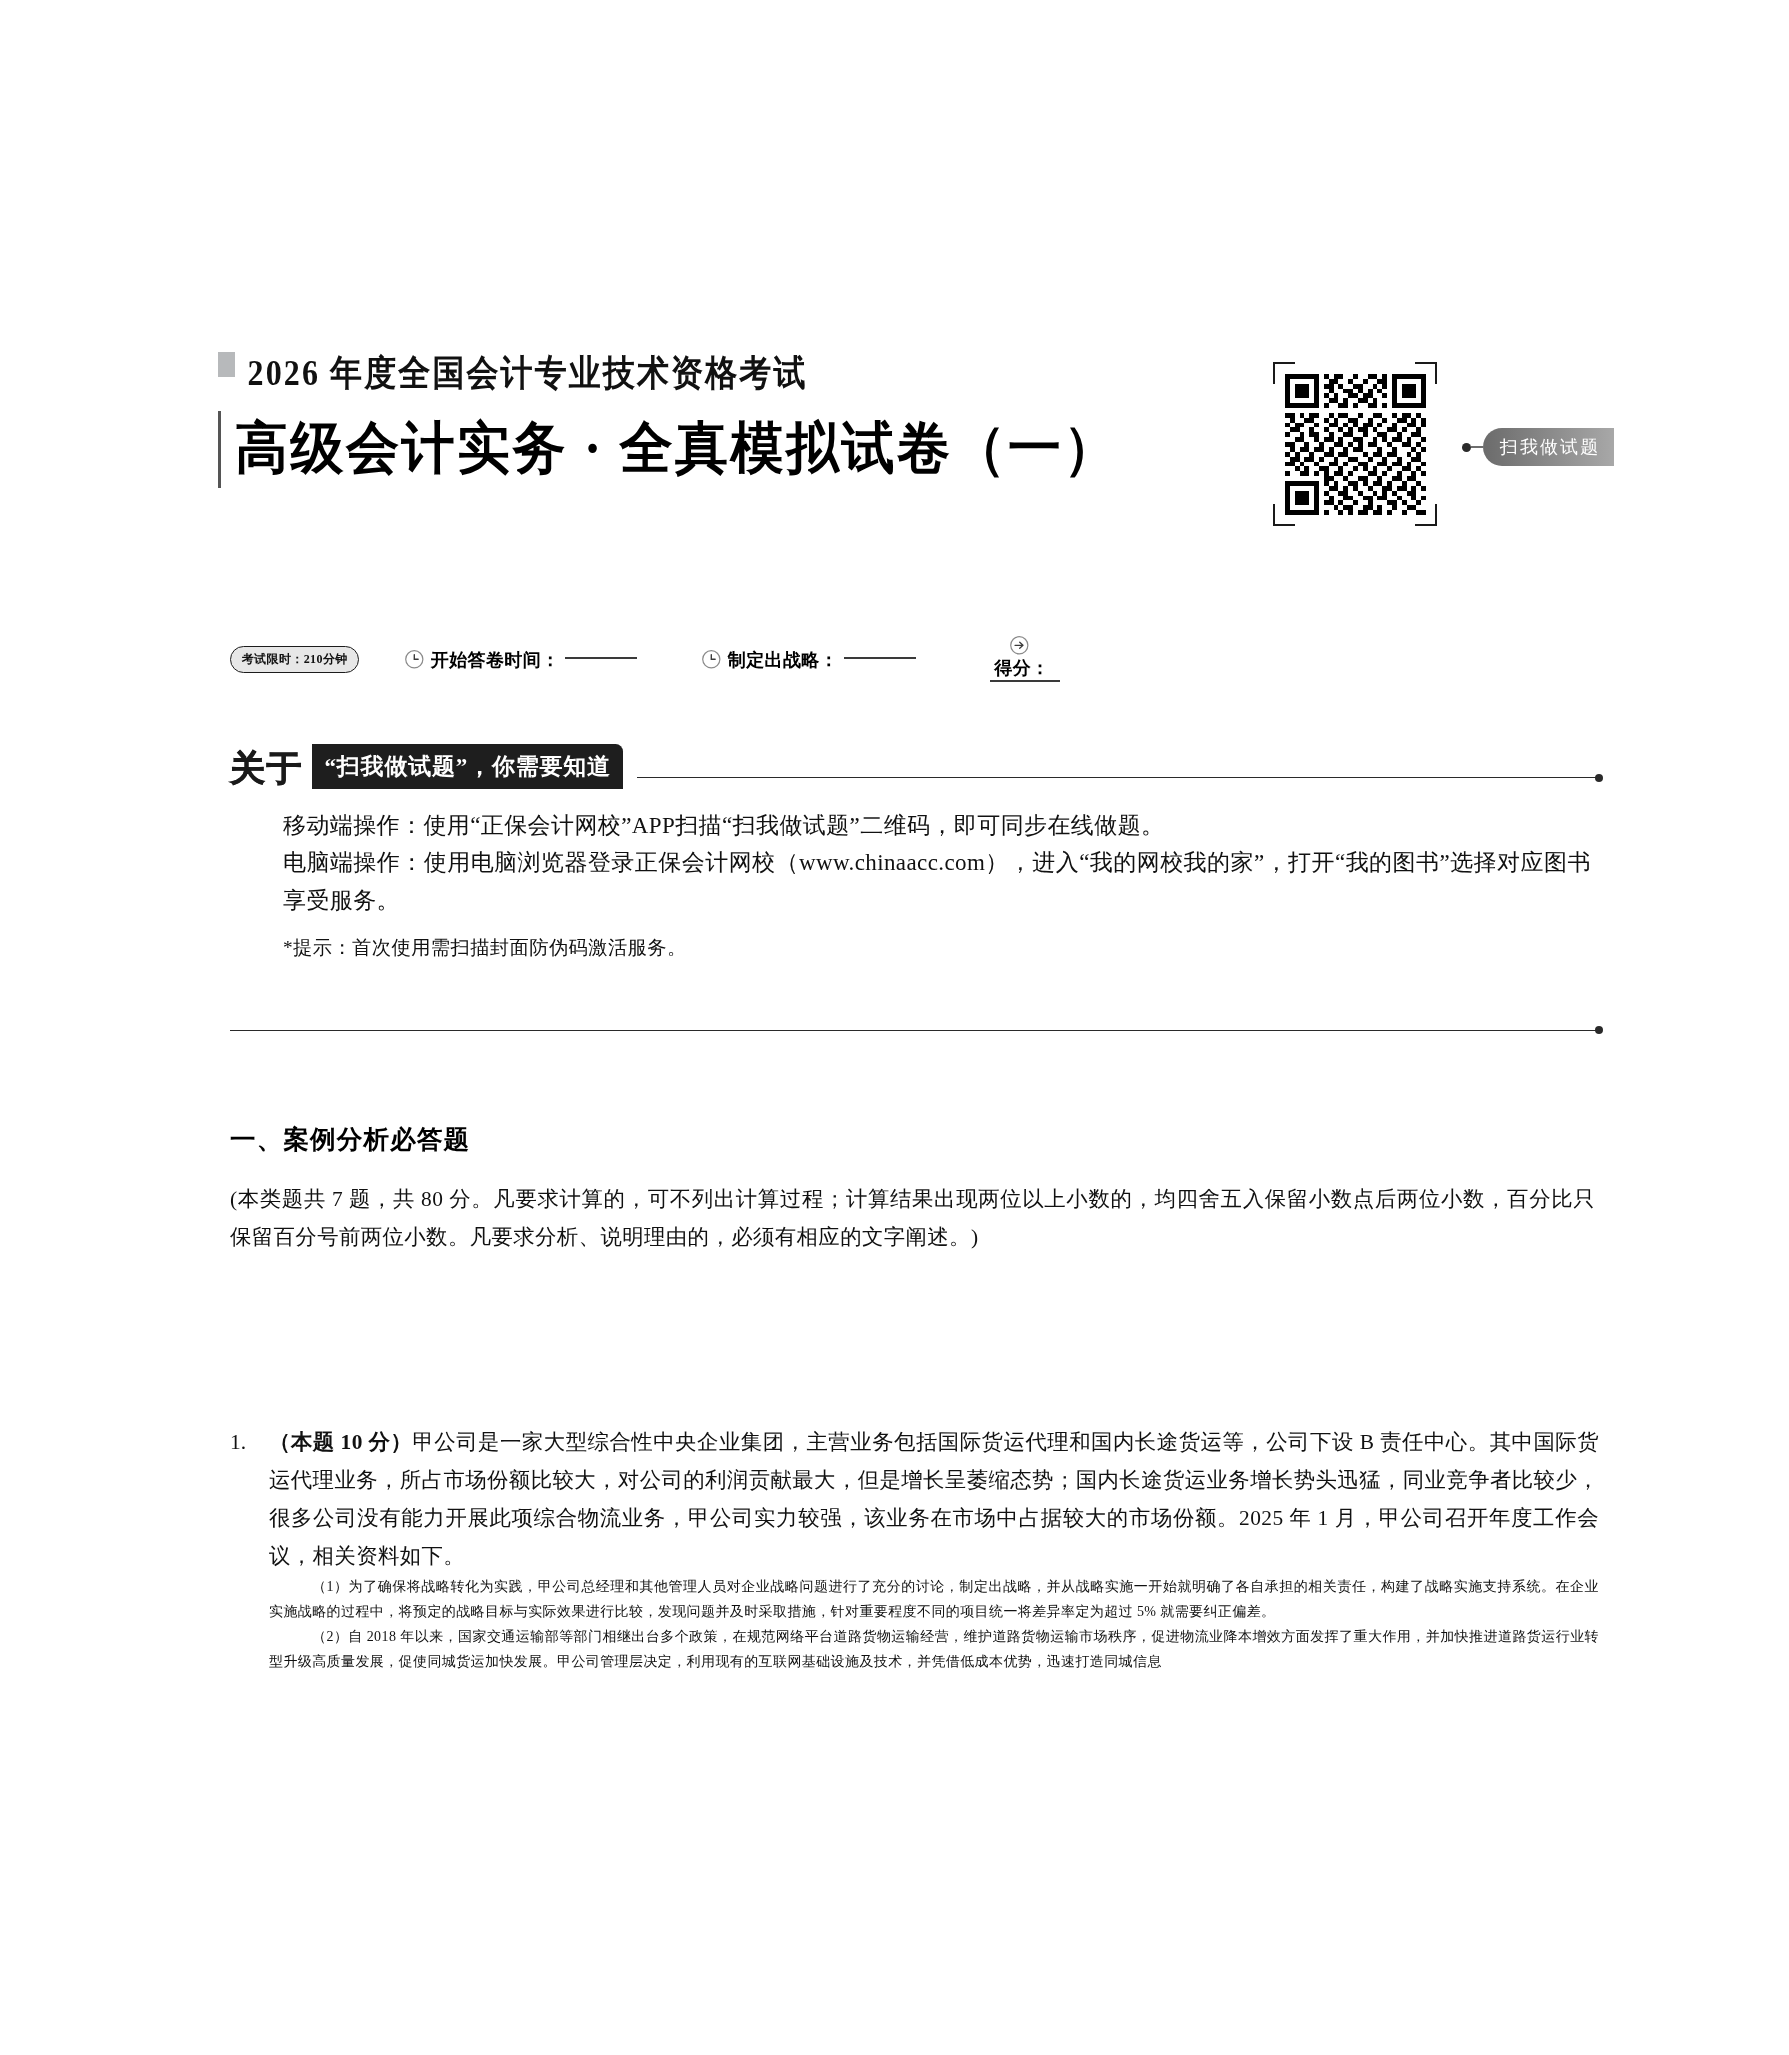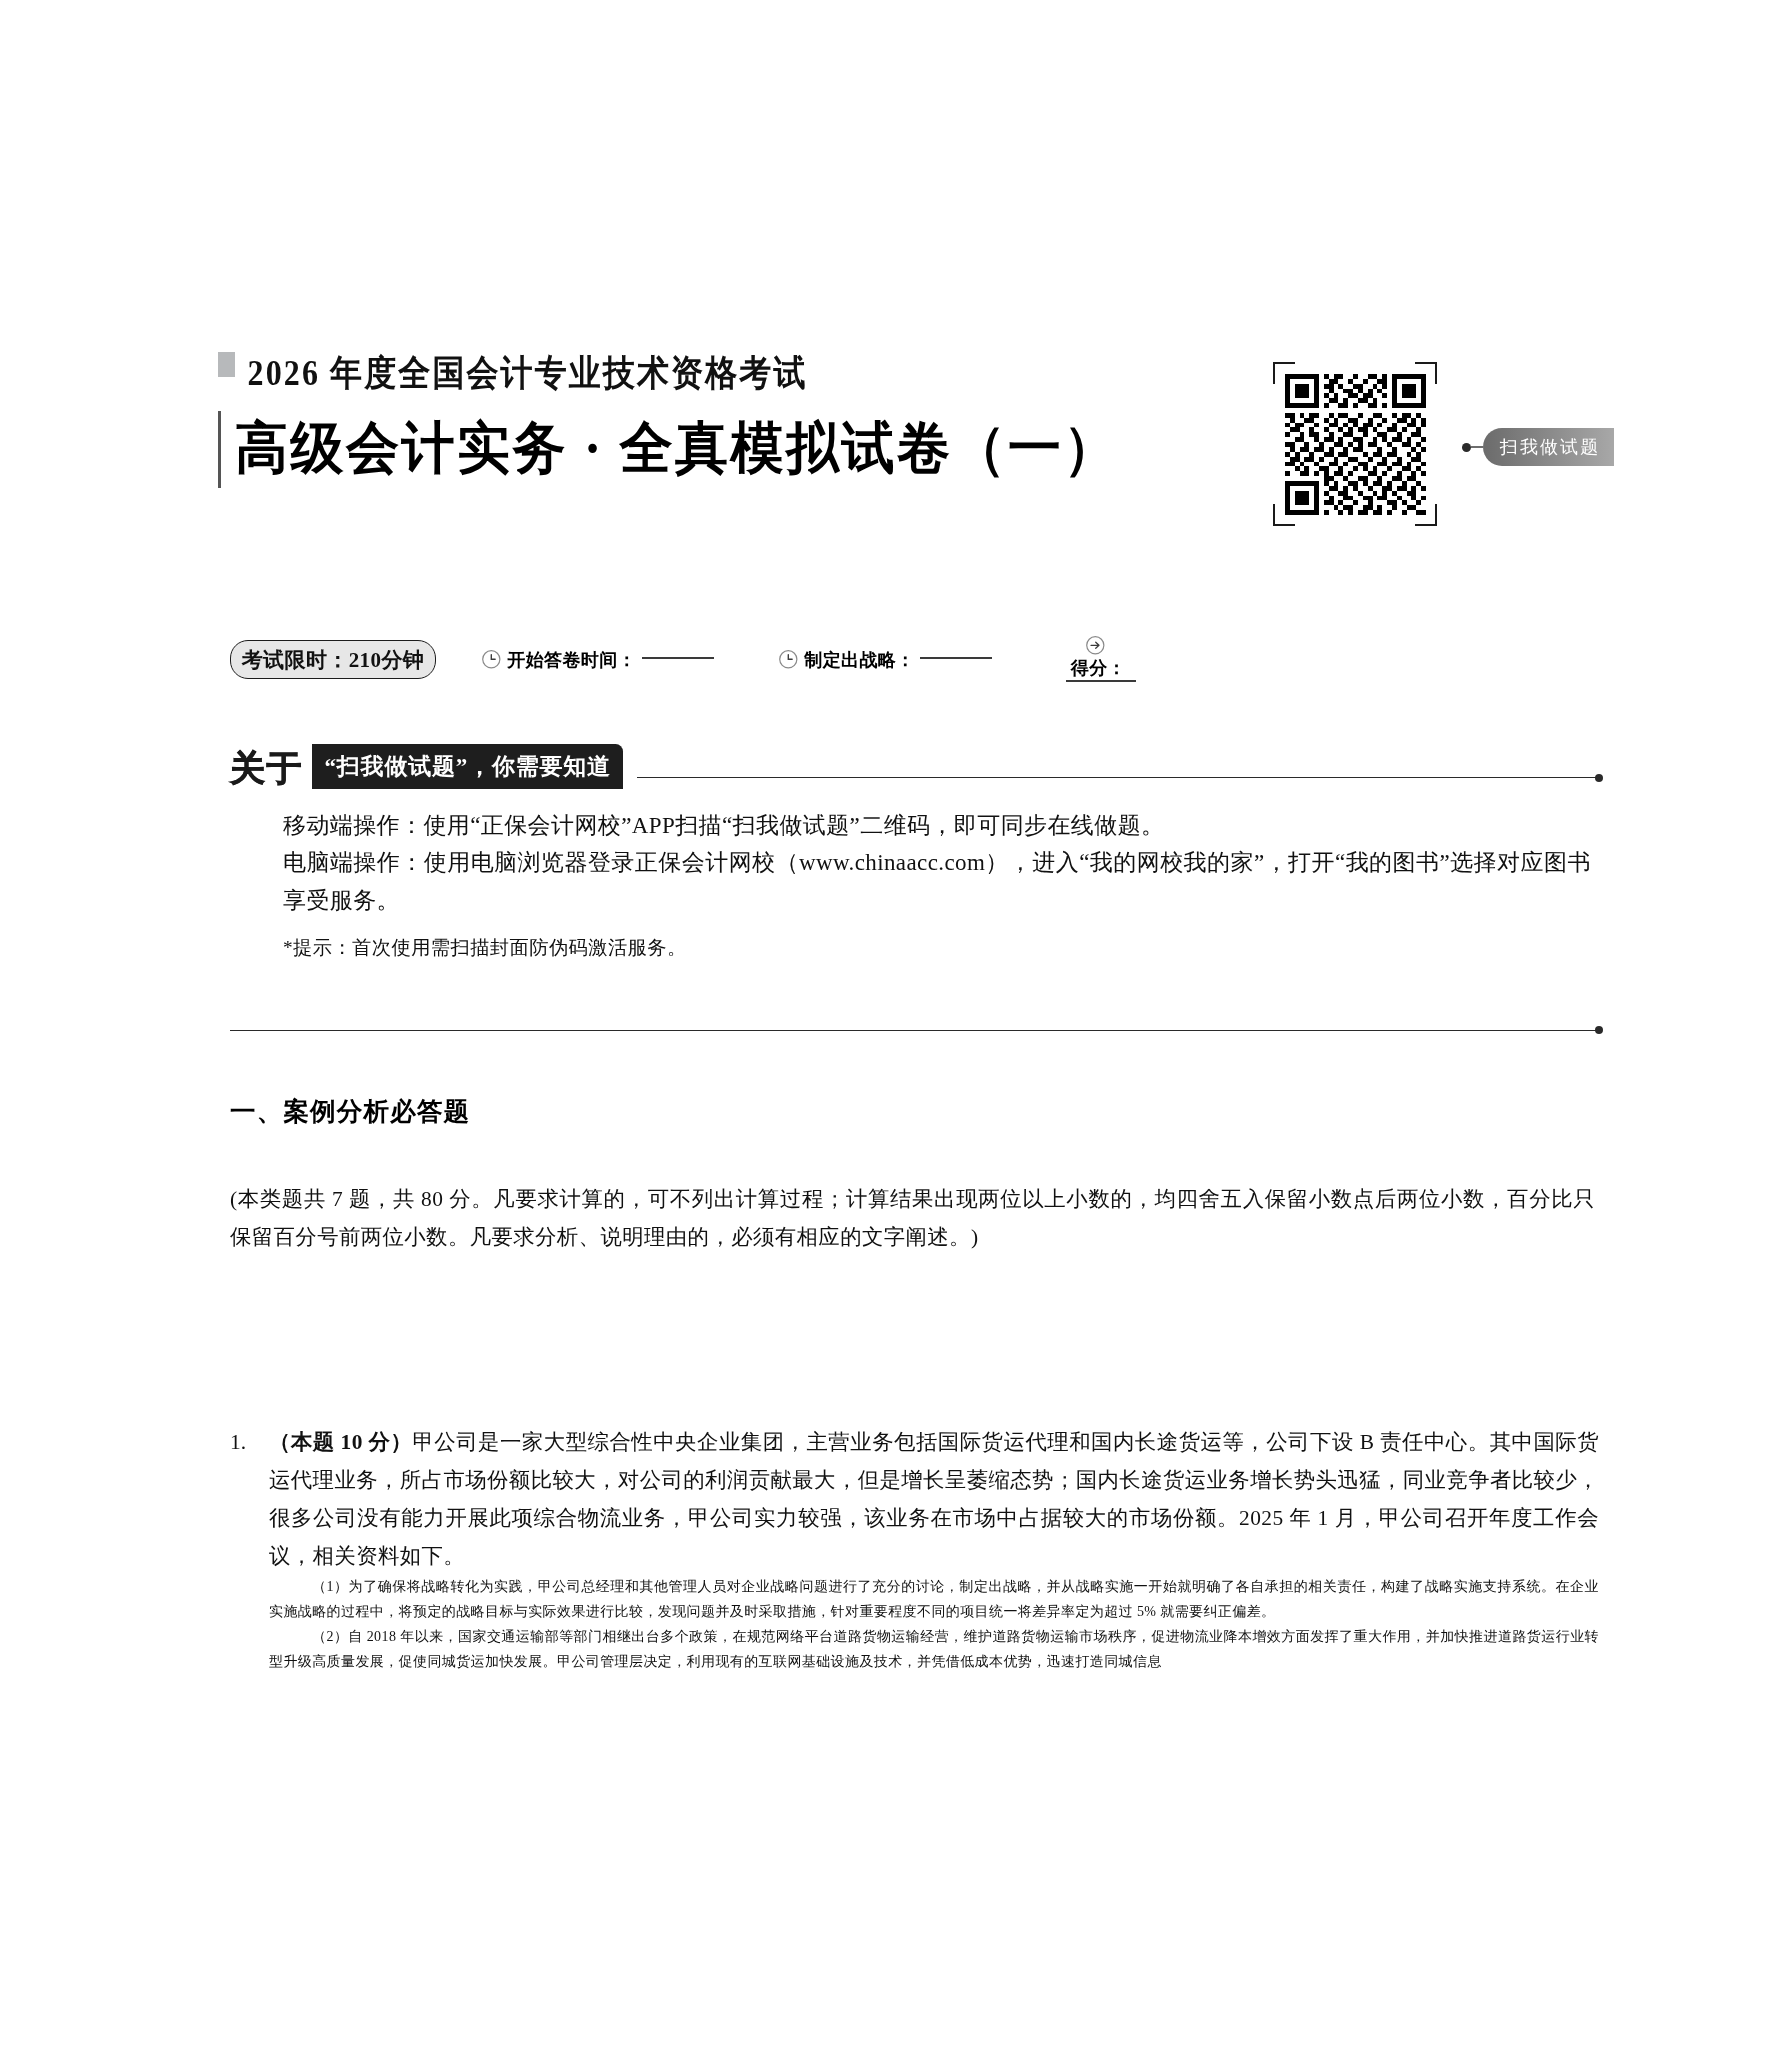--- a/index.html
+++ b/index.html
@@ -142,21 +142,21 @@
     width: 1369px;
     height: 37px;
     display: flex;
     align-items: center;
   }
   .limit-pill {
     border: 1.2px solid #1c1c1c;
     border-radius: 18px;
     background: #e7e7e7;
     padding: 4.1px 10.7px;
-    font-size: 21px;
+    font-size: 12px;
     font-weight: bold;
     letter-spacing: 0.4px;
     white-space: nowrap;
     font-family: "Liberation Serif", "DejaVu Serif", serif;
     color: #111;
   }
   .field {
     display: flex;
     align-items: center;
     white-space: nowrap;
@@ -270,21 +270,21 @@
     width: 8.2px;
     height: 8.2px;
     border-radius: 50%;
     background: #2a2a2a;
   }
 
   
   .section-title {
     position: absolute;
     left: 230px;
-    top: 1094px;
+    top: 1122px;
     font-size: 25.5px;
     font-weight: bold;
     letter-spacing: 1.2px;
     color: #000;
     font-family: "Liberation Serif", "DejaVu Serif", serif;
   }
   .section-note {
     position: absolute;
     left: 230px;
     top: 1180px;

